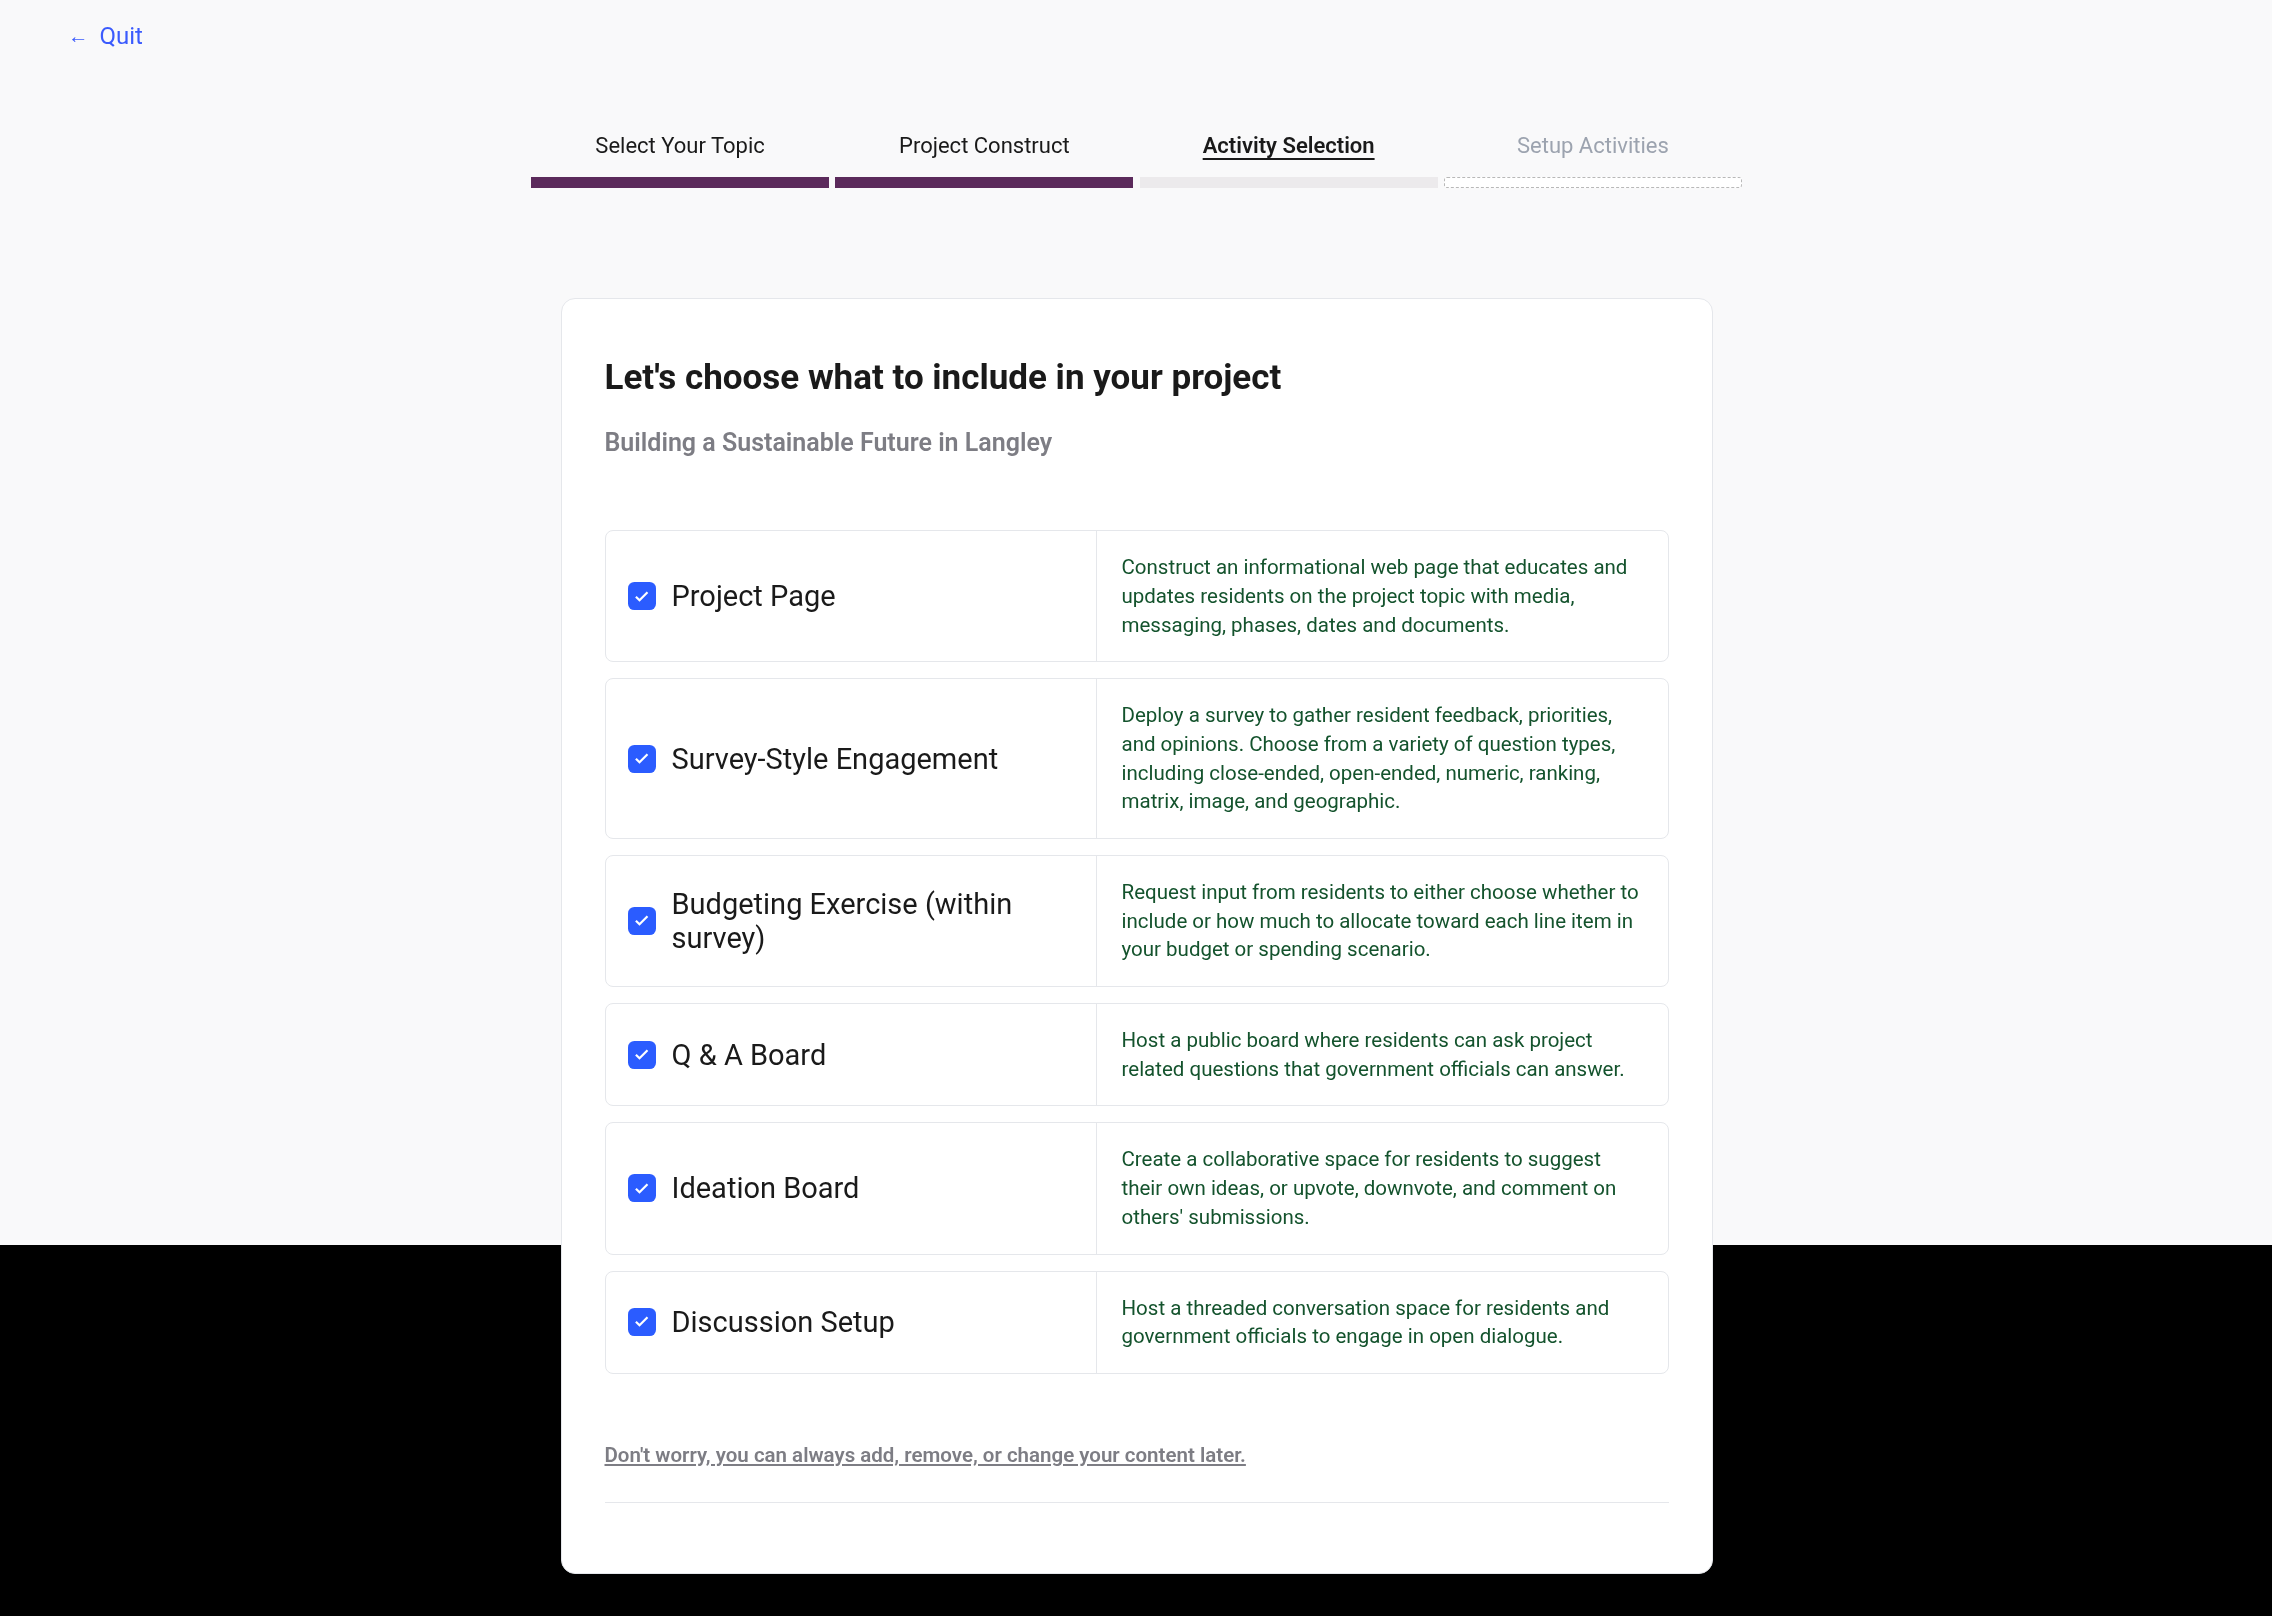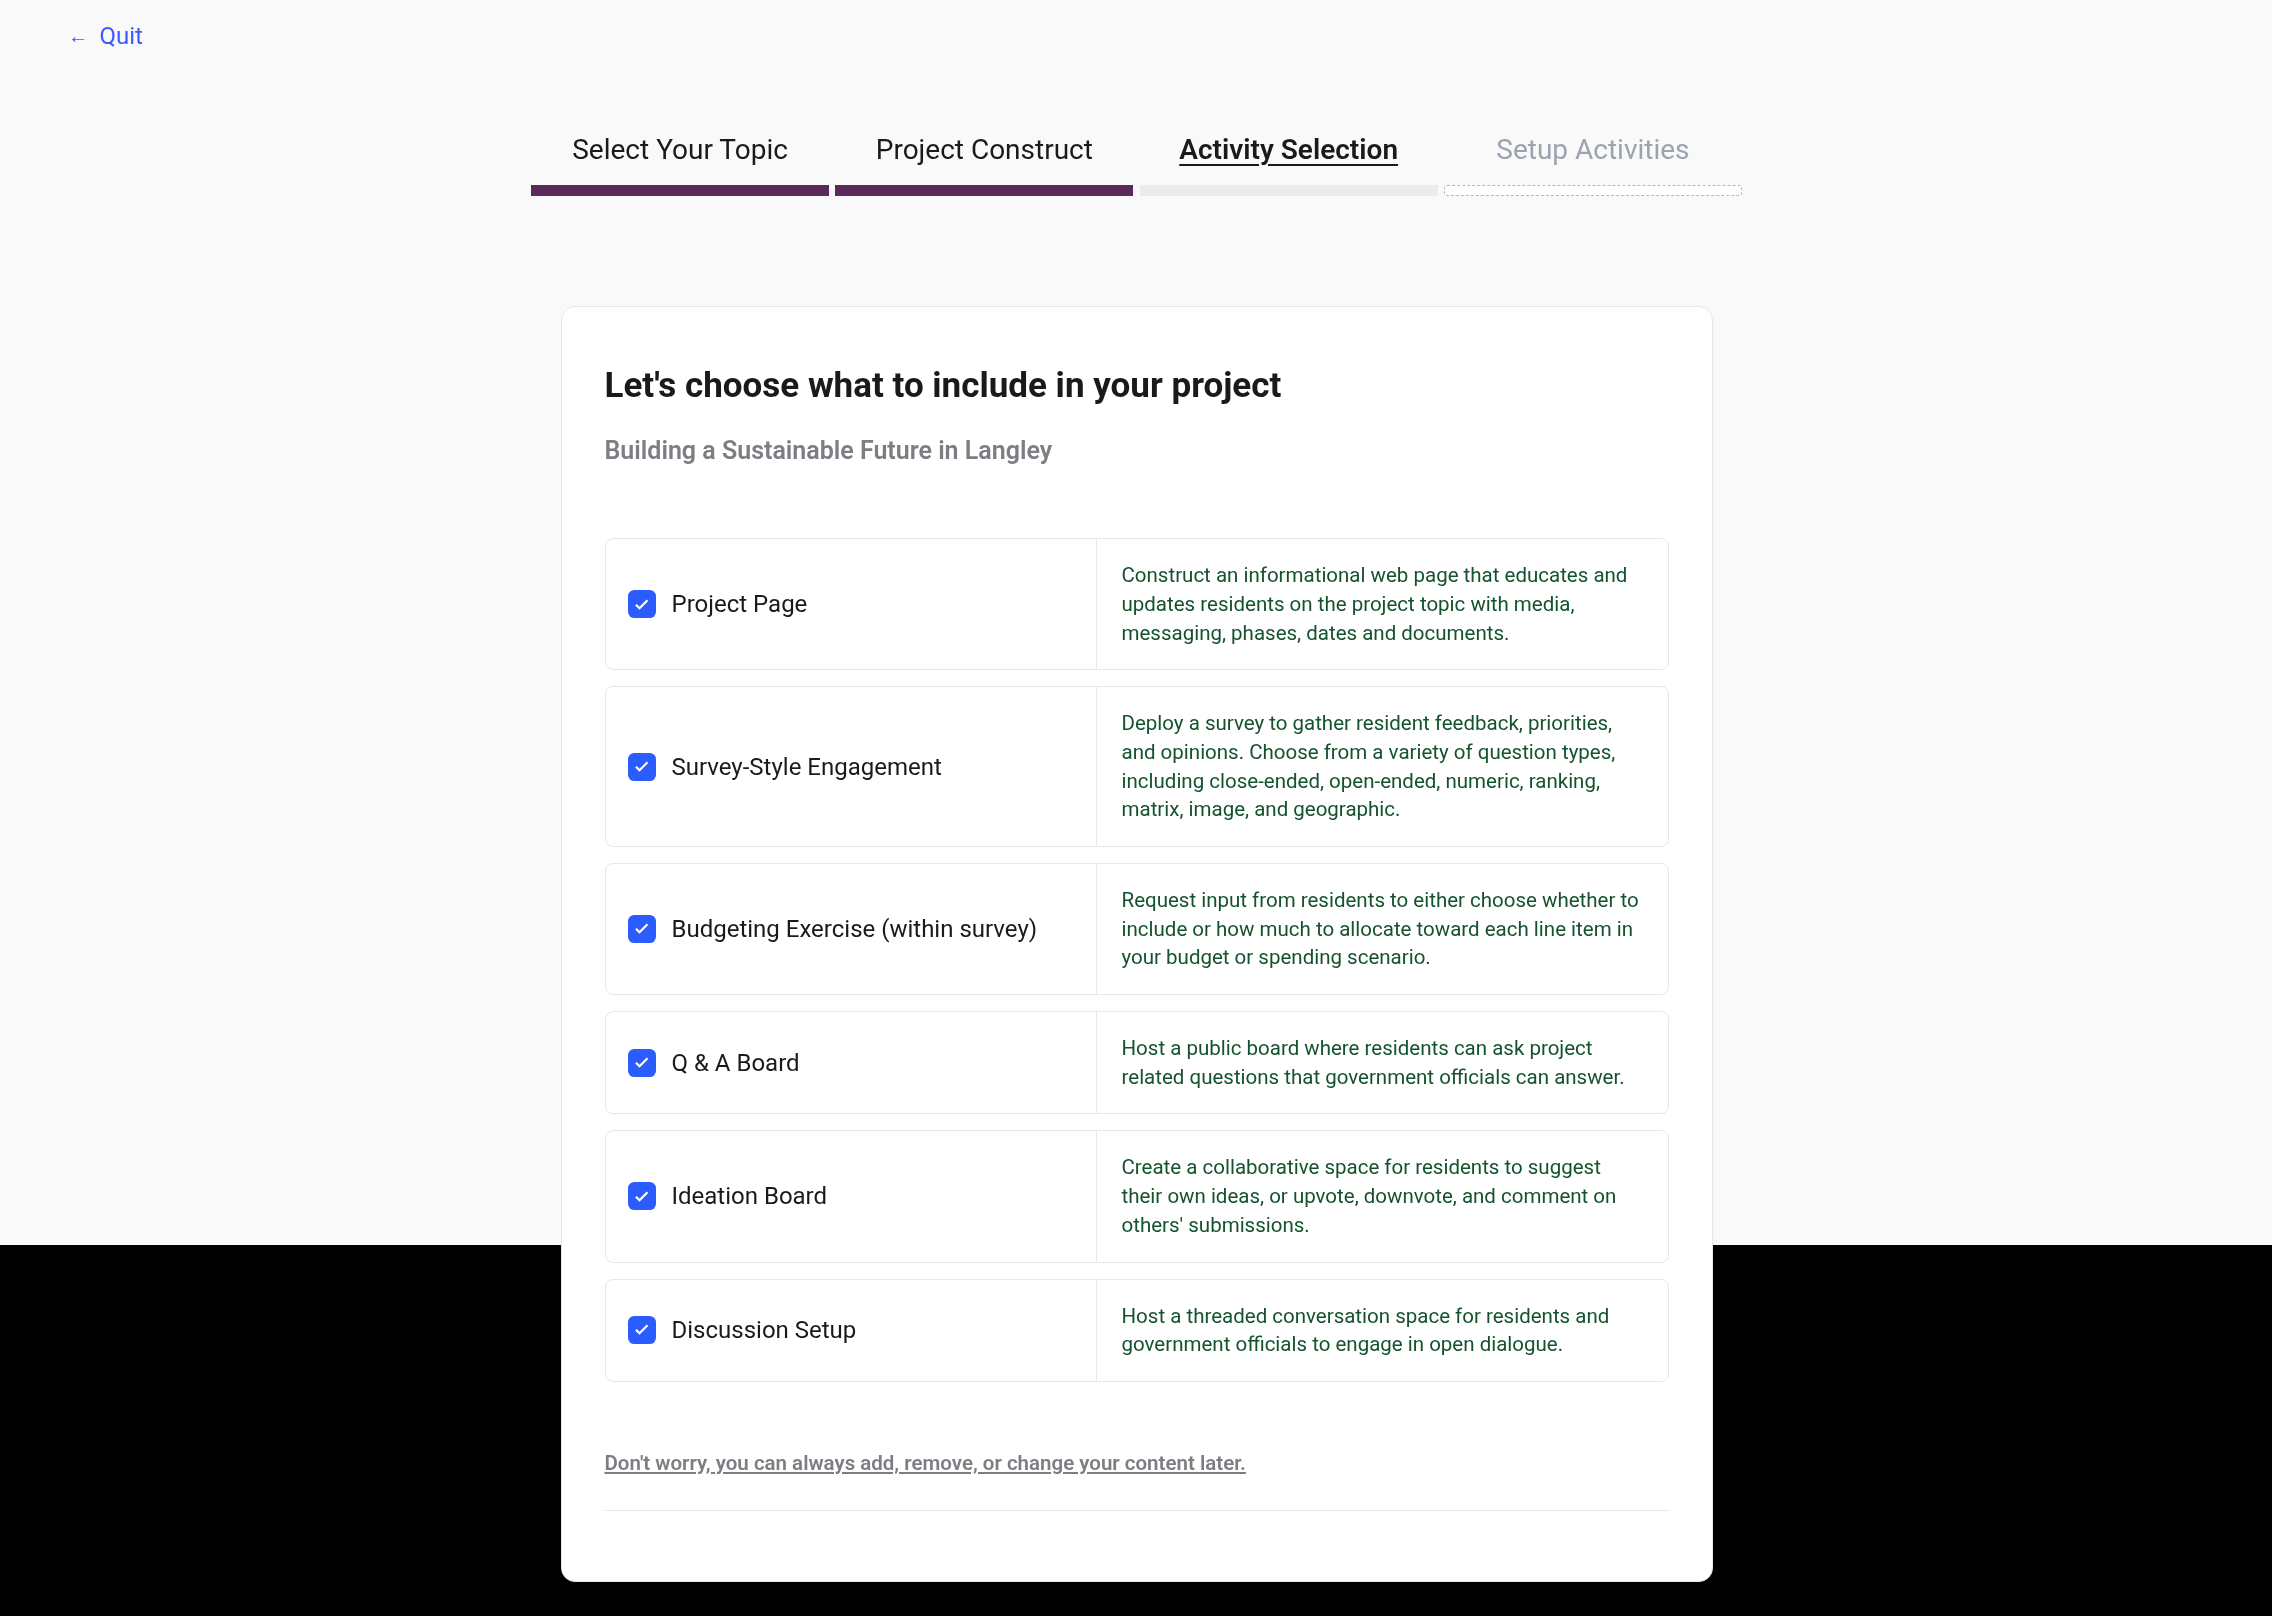--- a/index.html
+++ b/index.html
@@ -46,21 +46,21 @@
     }
 
     .step {
       width: 298px;
       display: flex;
       flex-direction: column;
       align-items: center;
     }
 
     .step-label {
-      font-size: 28px;
+      font-size: 22px;
       font-weight: 400;
       color: #1a1a1a;
       margin-bottom: 16px;
       padding-bottom: 3.2px;
     }
 
     .step-label.current {
       font-weight: 600;
       text-decoration: underline;
       text-underline-offset: 4.7px;
@@ -157,21 +157,21 @@
 
     .checkbox svg {
       width: 17.4px;
       height: 17.4px;
       stroke: #fff;
       stroke-width: 3;
       fill: none;
     }
 
     .option-label {
-      font-size: 24px;
+      font-size: 29px;
       font-weight: 400;
       color: #1a1a1a;
     }
 
     .option-right {
       flex: 1;
       padding: 22px 25px;
       display: flex;
       align-items: center;
     }

